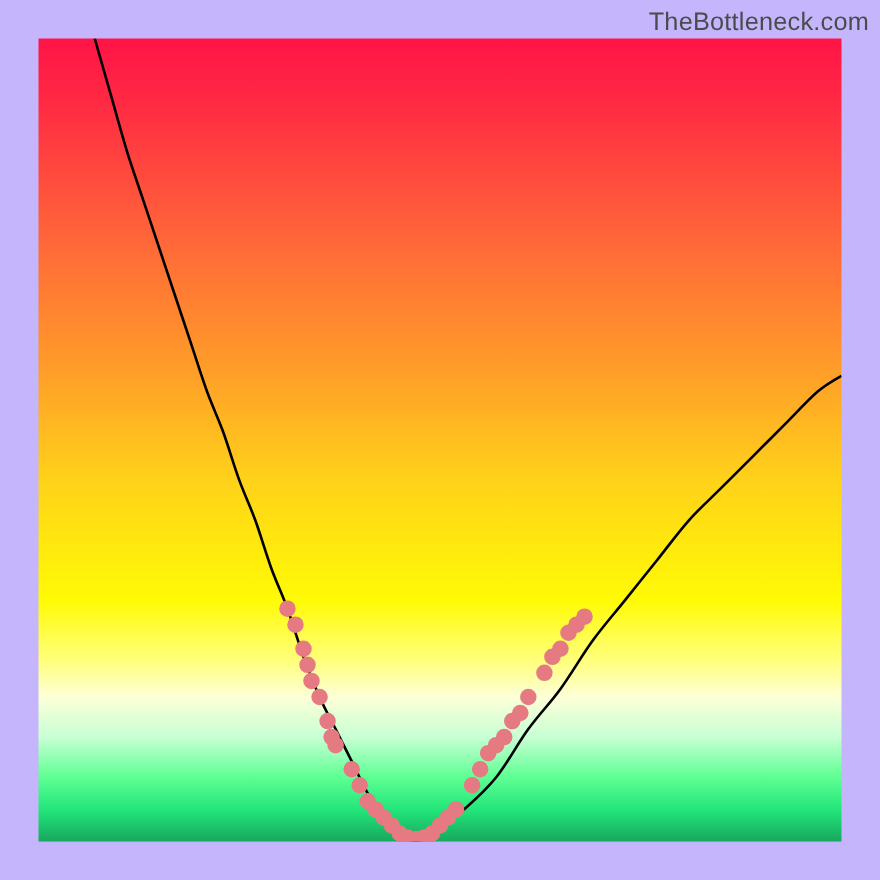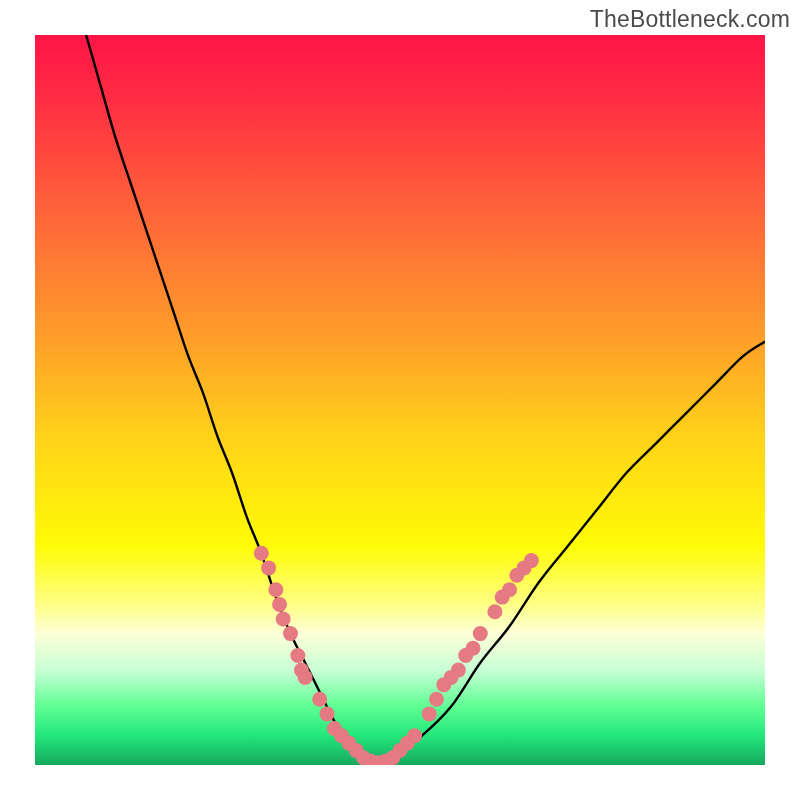--- a/index.html
+++ b/index.html
@@ -8,21 +8,21 @@
     width: 800px;
     height: 800px;
     overflow: hidden;
     font-family: Arial, Helvetica, sans-serif;
     background: #000;
   }
   .frame {
     position: relative;
     width: 800px;
     height: 800px;
-    background: #ffffff;
+    background: #c4b5fd;
   }
   .plot-area {
     position: absolute;
     left: 35px;
     top: 35px;
     width: 730px;
     height: 730px;
     background: linear-gradient(
       to bottom,
       #ff1447 0%,

